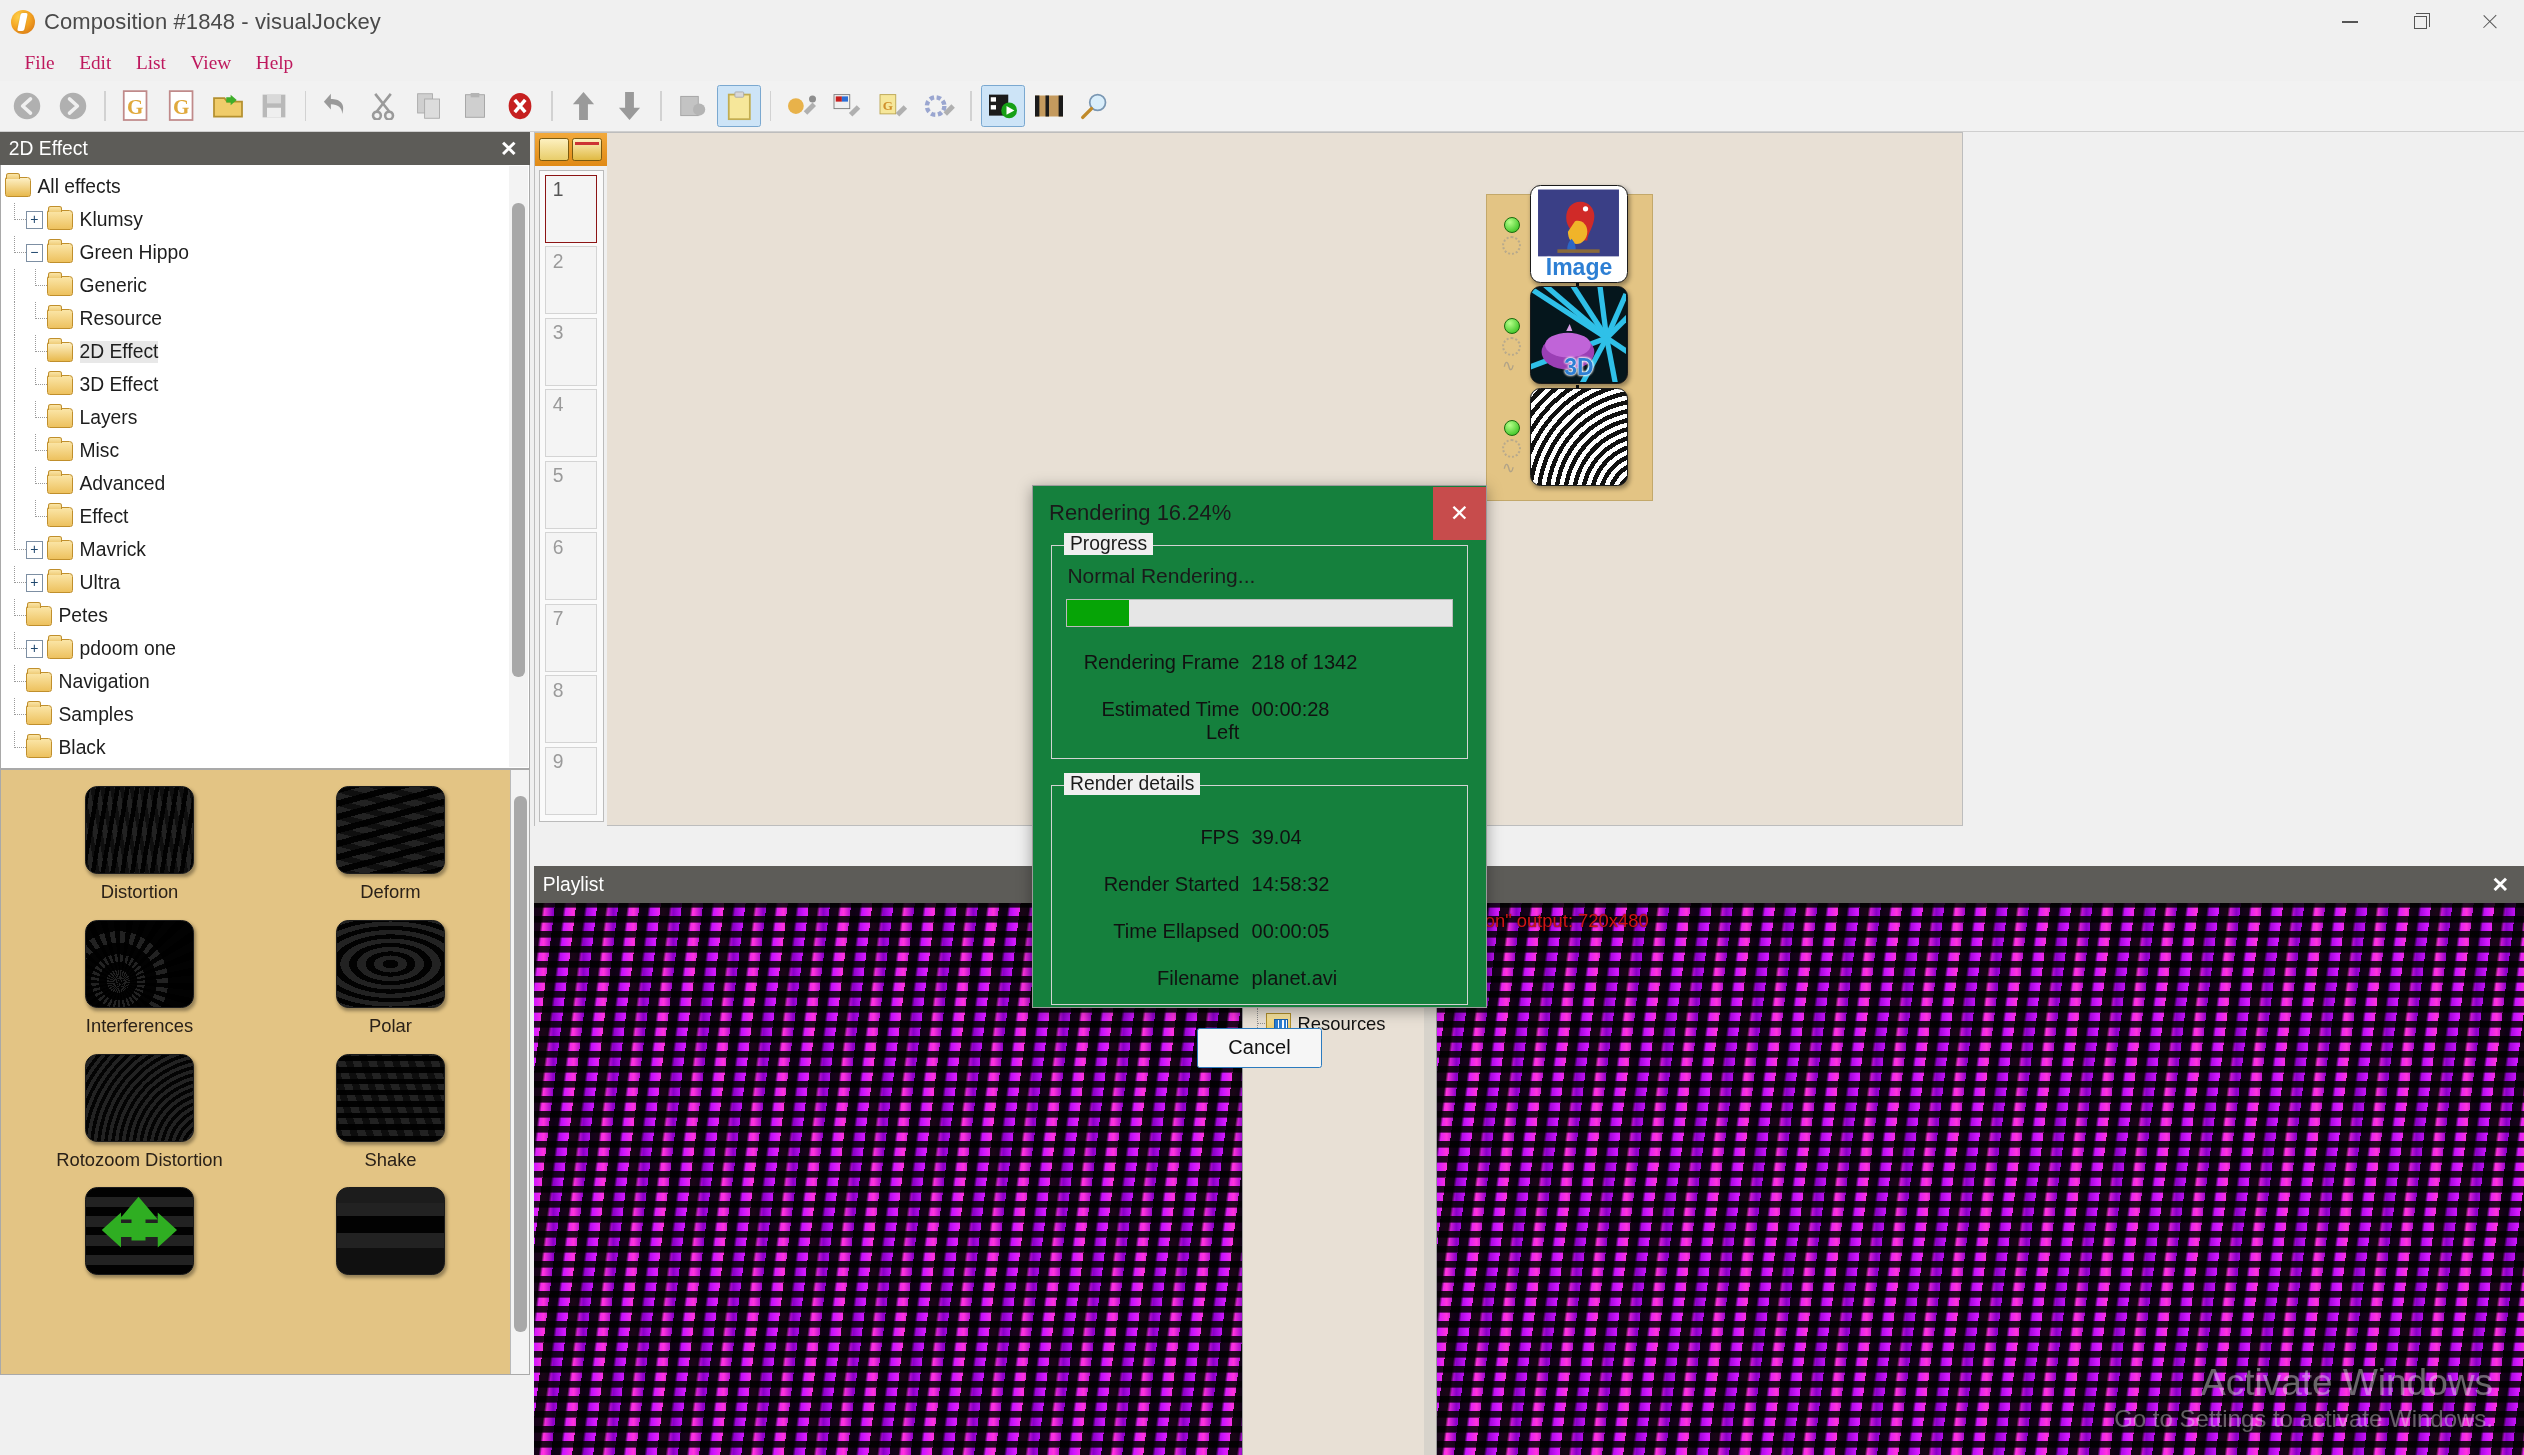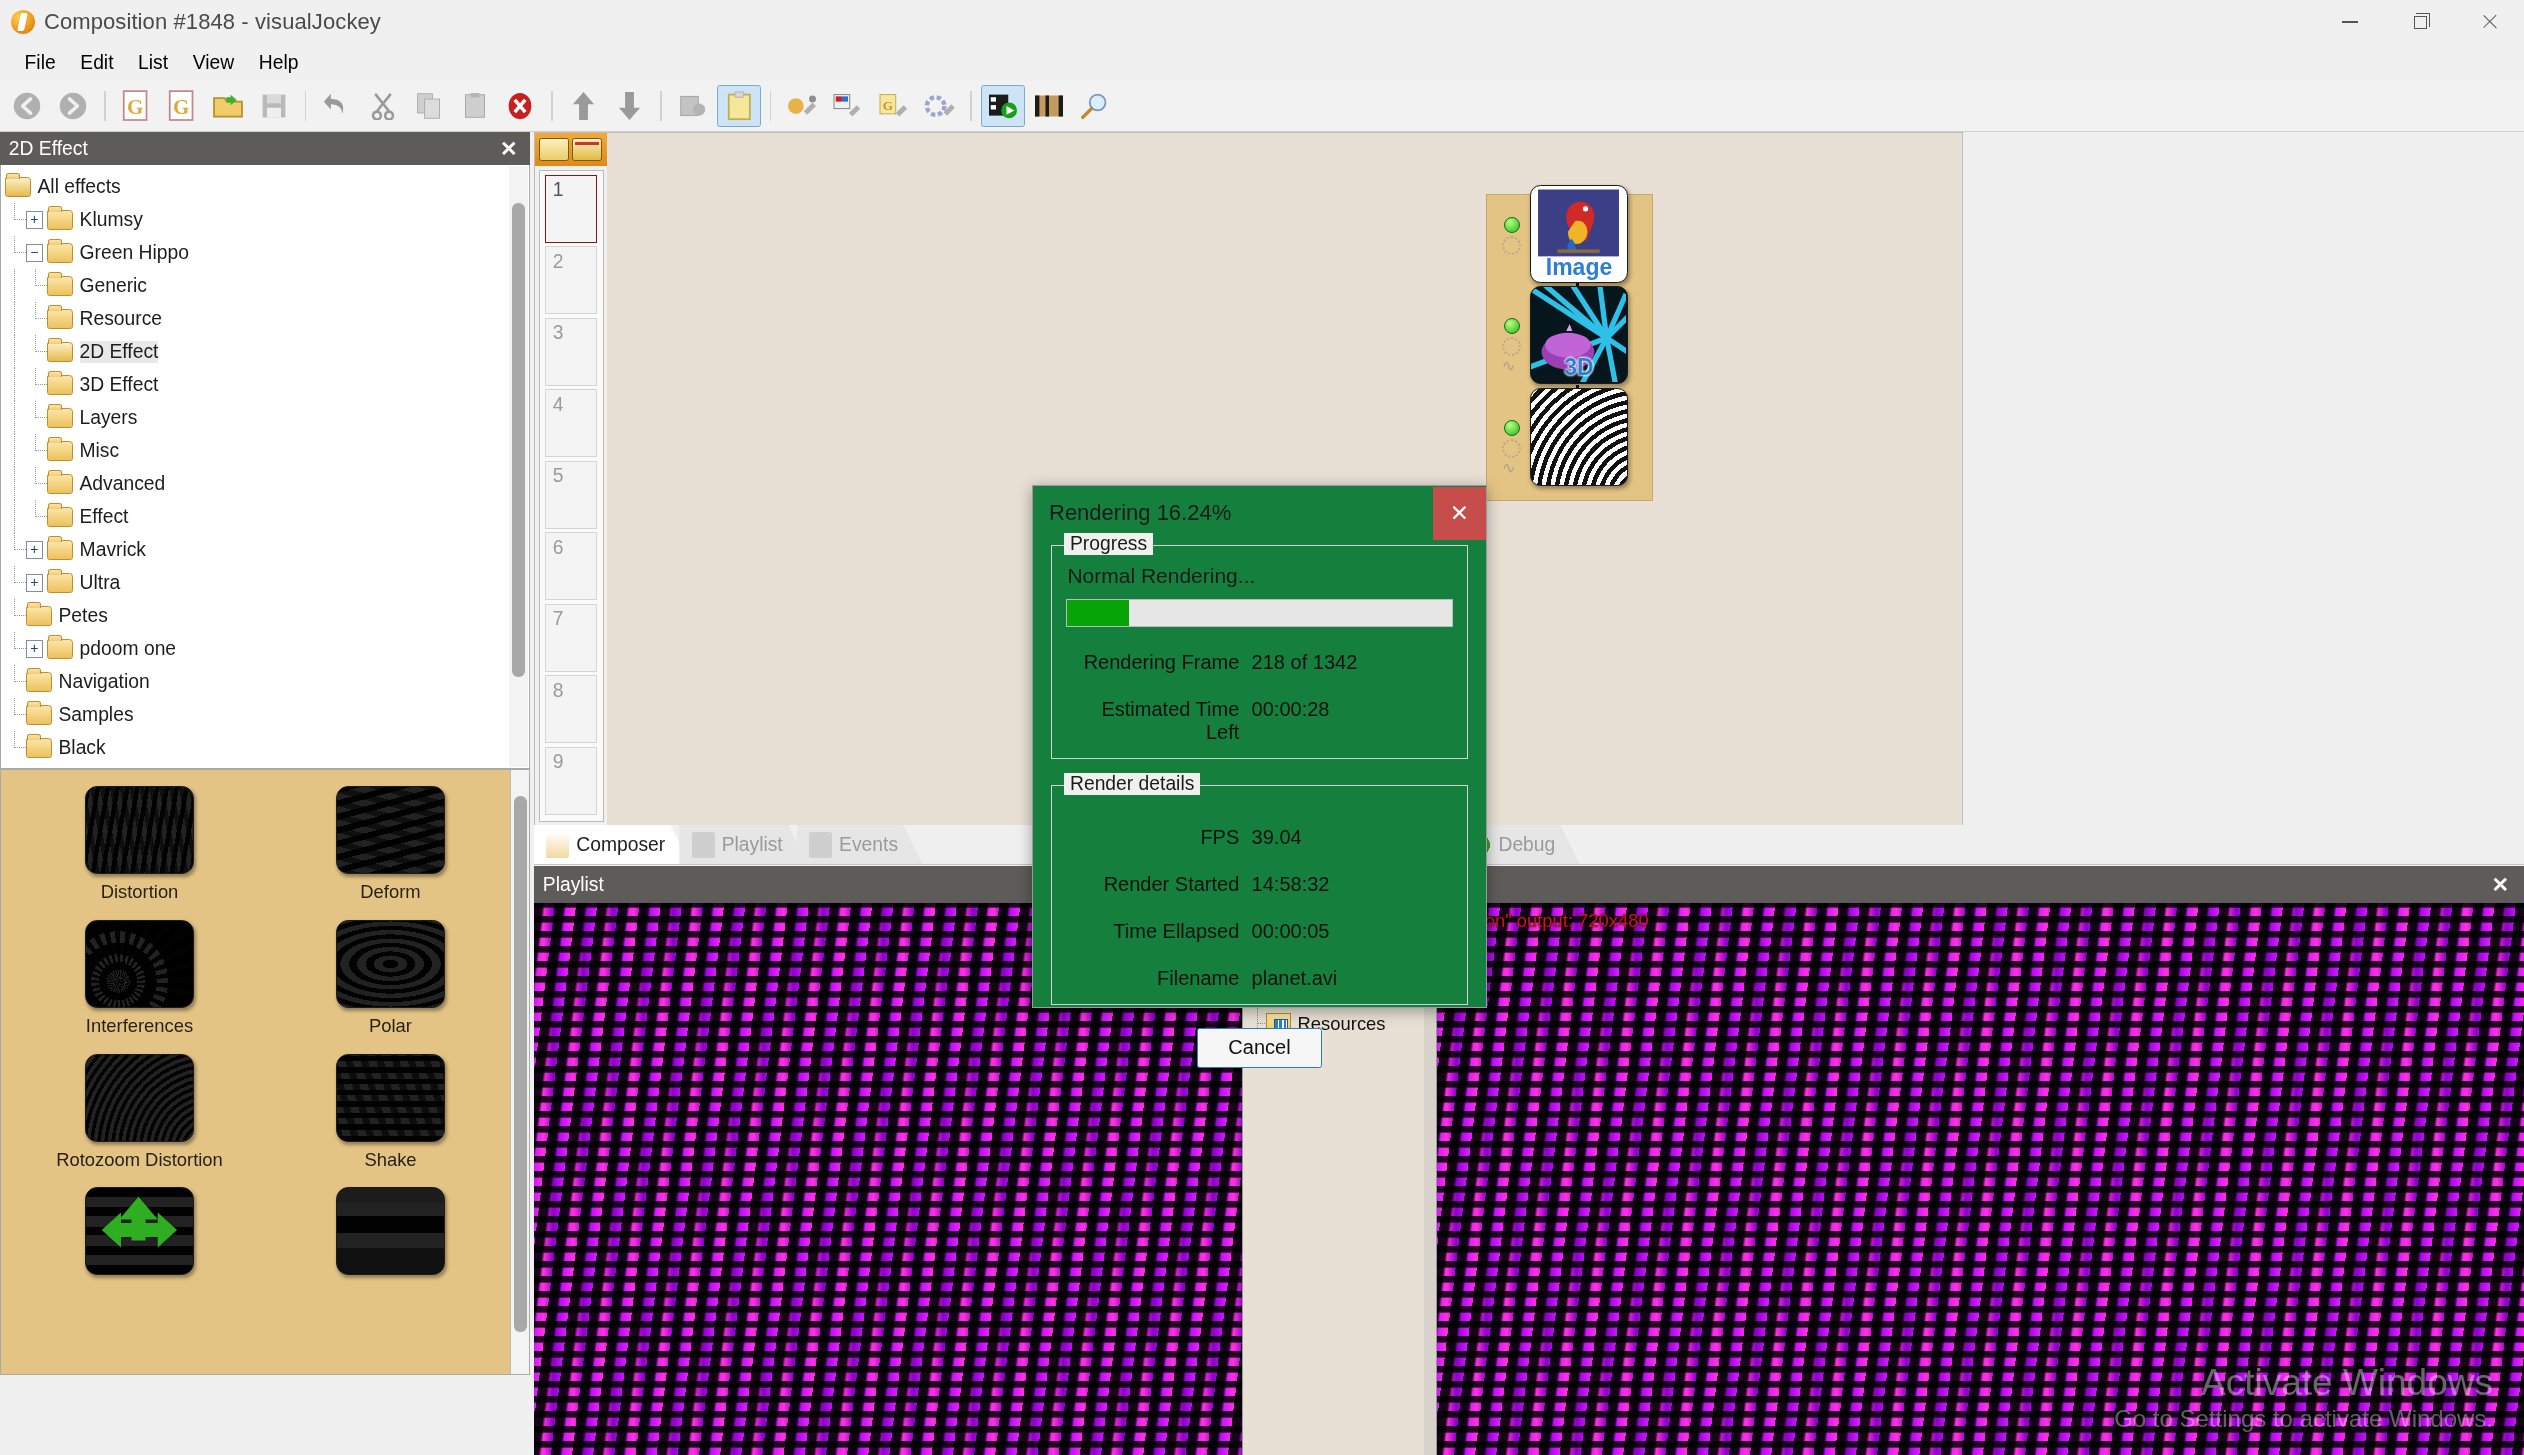--- a/index.html
+++ b/index.html
@@ -37,21 +37,21 @@
   .gl-max:after{content:"";position:absolute;left:1.8px;top:-3.5px;width:13px;height:13px;border:1.3px solid #555;border-bottom:none;border-left:none;}
   .gl-x{ position:relative;width:17.6px;height:17.6px;display:block;}
   .gl-x:before,.gl-x:after{content:"";position:absolute;left:0;top:8px;width:17.6px;height:1.3px;background:#555;}
   .gl-x:before{transform:rotate(45deg);} .gl-x:after{transform:rotate(-45deg);}
 
   
   .menubar{
     position:absolute; left:0; top:44px; width:2525px; height:37px;
     background:#f0f0f0; display:flex; align-items:center; padding-left:12.3px;
   }
-  .menuitem{ font-size:19.3px; color:#000000; padding:3.5px 12.3px; }
+  .menuitem{ font-size:19.3px; color:#be185d; padding:3.5px 12.3px;font-family:Liberation Serif, serif; }
 
   
   .toolbar{
     position:absolute; left:0; top:81px; width:2525px; height:51px;
     background:#f2f2f2; border-bottom:0.9px solid #cfcfcf;
     display:flex; align-items:center; padding-left:5.3px; gap:1.8px;
   }
   .tbtn{ width:44px;height:42px;display:flex;align-items:center;justify-content:center;border-radius:2.6px;}
   .tbtn.sel{ background:#cde4f7; border:0.9px solid #7aa8d0;}
   .tsep{ width:1.8px;height:30px;background:#d2d2d2;margin:0 7px;}
@@ -664,38 +664,20 @@
 
       <div class="node" style="top:193px;">
         <span class="pin"></span>
         <span class="gear"></span>
         <span class="wave">∿</span>
         <div class="nodeimg" style="background:repeating-radial-gradient(circle at 120% 115%, #111 0 4.4px, #fff 4.4px 8.8px), #888;"></div>
       </div>
     </div>
   </div>
 
-  <div class="ctabs" id="ctabs-host">
-      <div class="ctab">
-        <span class="ctabicon" style="background: linear-gradient(rgb(255, 255, 255), rgb(242, 217, 160));"></span>
-        <span>Composer</span>
-      </div>
-      <div class="ctab inactive">
-        <span class="ctabicon" style="background: rgb(207, 207, 207);"></span>
-        <span>Playlist</span>
-      </div>
-      <div class="ctab inactive">
-        <span class="ctabicon" style="background: rgb(207, 207, 207);"></span>
-        <span>Events</span>
-      </div>
-      <div class="ctab inactive" style="margin-left: 544px;">
-        <span class="ctabicon" style="background: radial-gradient(circle, rgb(63, 158, 42) 0px, rgb(63, 158, 42) 60%, transparent 60%);"></span>
-        <span>Debug</span>
-      </div>
-    </div>
 
   <div class="previewpane">
     <div class="pv-caption">
       <span>Playlist</span>
       <span class="pv-x">✕</span>
     </div>
     <div class="pv-body">
 
       <div class="pv-left">
         <div class="scaly"></div>

